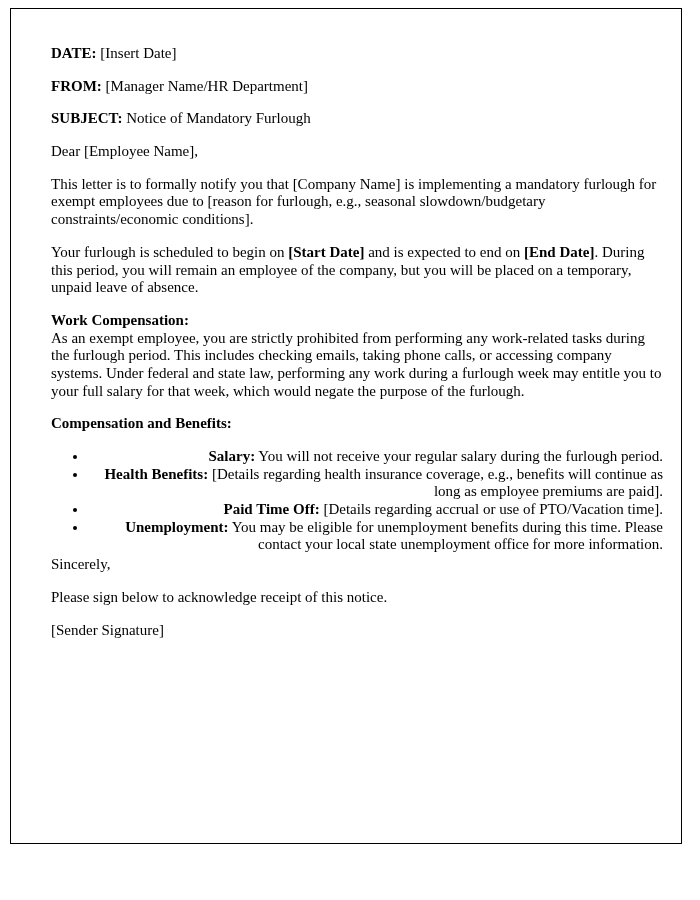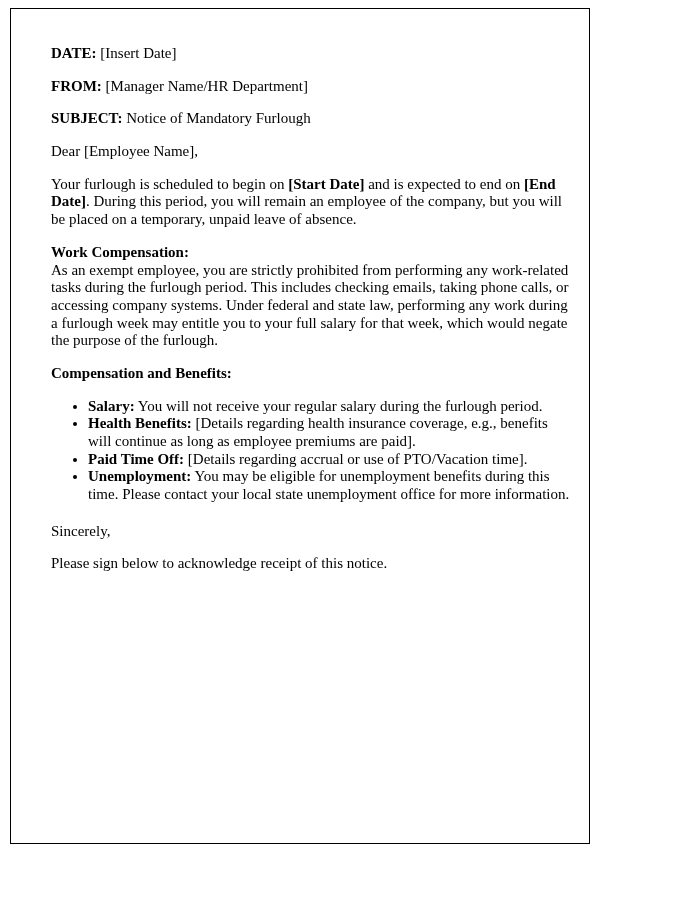--- a/index.html
+++ b/index.html
@@ -12,51 +12,53 @@
     width: 700px;
     height: 900px;
     position: relative;
     font-family: "Liberation Serif", "DejaVu Serif", serif;
     color: #000000;
   }
   .page {
     position: absolute;
     left: 10px;
     top: 8px;
-    width: 580px;
+    width: 672px;
     height: 836px;
     border: 1px solid #000000;
     padding: 36px 18px 40px 40px;
     font-size: 15px;
     line-height: 1.18;
     overflow: hidden;
   }
   .para { margin: 0 0 15px 0; }
   b { font-weight: bold; }
   ul.benefits {
-    margin: 0 0 19px 0;
+    margin: 0 0 2px 0;
     padding-left: 37px;
     list-style-type: disc;
+    text-align: right;
   }
   ul.benefits li { margin: 0; padding: 0; }
 </style>
 </head>
 <body>
 
 <div class="page">
 
   <p class="para"><b>DATE:</b><span> [Insert Date]</span></p>
 
 
   <p class="para"><b>FROM:</b><span> [Manager Name/HR Department]</span></p>
 
   <p class="para"><b>SUBJECT:</b><span> Notice of Mandatory Furlough</span></p>
 
   <p class="para">Dear [Employee Name],</p>
 
+  <p class="para">This letter is to formally notify you that [Company Name] is implementing a mandatory furlough for exempt employees due to [reason for furlough, e.g., seasonal slowdown/budgetary constraints/economic conditions].</p>
 
   <p class="para"><span>Your furlough is scheduled to begin on </span><b>[Start Date]</b><span> and is expected to end on </span><b>[End Date]</b><span>. During this period, you will remain an employee of the company, but you will be placed on a temporary, unpaid leave of absence.</span></p>
 
   <div class="para">
     <div><b>Work Compensation:</b></div>
     <div>As an exempt employee, you are strictly prohibited from performing any work-related tasks during the furlough period. This includes checking emails, taking phone calls, or accessing company systems. Under federal and state law, performing any work during a furlough week may entitle you to your full salary for that week, which would negate the purpose of the furlough.</div>
   </div>
 
   <p class="para"><b>Compensation and Benefits:</b></p>
 
@@ -65,14 +67,15 @@
     <li><b>Health Benefits:</b><span> [Details regarding health insurance coverage, e.g., benefits will continue as long as employee premiums are paid].</span></li>
     <li><b>Paid Time Off:</b><span> [Details regarding accrual or use of PTO/Vacation time].</span></li>
     <li><b>Unemployment:</b><span> You may be eligible for unemployment benefits during this time. Please contact your local state unemployment office for more information.</span></li>
   </ul>
 
 
   <p class="para">Sincerely,</p>
 
   <p class="para">Please sign below to acknowledge receipt of this notice.</p>
 
+  <p class="para">[Sender Signature]</p>
 
 </div>
 
 </body></html>

